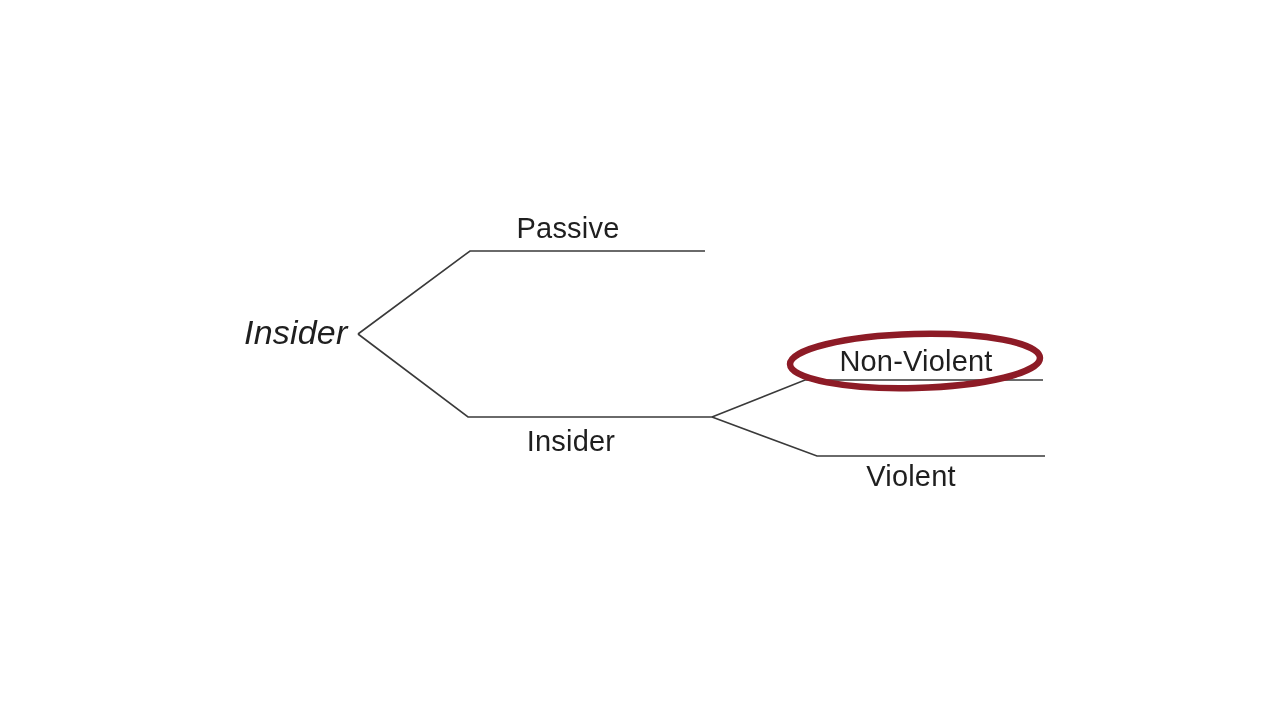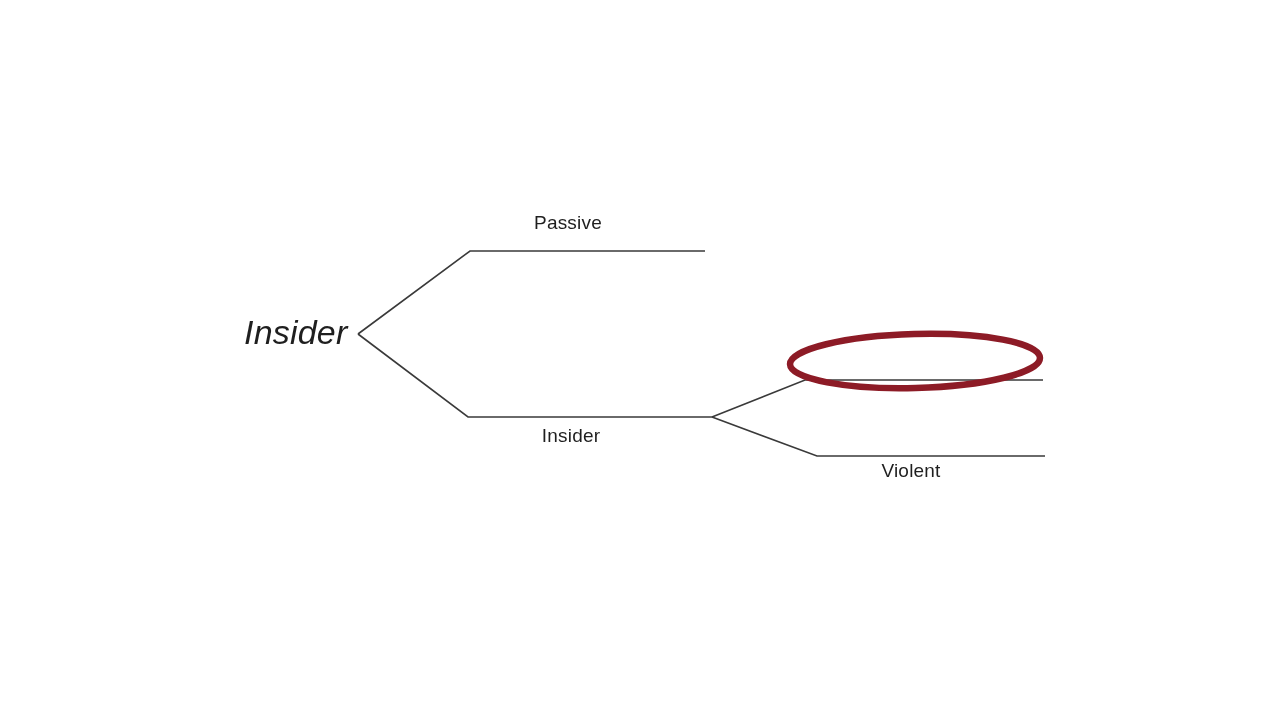--- a/index.html
+++ b/index.html
@@ -19,21 +19,21 @@
   }
   .lines-svg {
     position: absolute;
     left: 0;
     top: 0;
     width: 1280px;
     height: 720px;
   }
   .label {
     position: absolute;
-    font-size: 19px;
+    font-size: 29px;
     line-height: 1.1;
     white-space: nowrap;
     letter-spacing: 0.2px;
     color: #1f1f1f;
   }
   .centered {
     transform: translateX(-50%);
   }
   .root-label {
     font-size: 34px;
@@ -52,16 +52,17 @@
     <path d="M712,417 L817,456 L1045,456" fill="none" stroke-width="1.6" stroke="#3a3a3a"></path>
     <ellipse cx="915" cy="361" rx="125" ry="27" transform="rotate(-1.5 915 361)" fill="none" stroke-width="6.5" stroke="#8d1b26"></ellipse>
   </svg>
 
   <div class="label root-label" style="left: 244px; top: 314px; color: rgb(31, 31, 31);">Insider</div>
 
   <div class="label centered" style="left: 568px; top: 213px; color: rgb(31, 31, 31);">Passive</div>
 
   <div class="label centered" style="left: 571px; top: 426px; color: rgb(31, 31, 31);">Insider</div>
 
+  <div class="label centered" style="left: 916px; top: 346px; color: rgb(31, 31, 31);">Non-Violent</div>
 
   <div class="label centered" style="left: 911px; top: 461px; color: rgb(31, 31, 31);">Violent</div>
 
 </div>
 
 </body></html>

